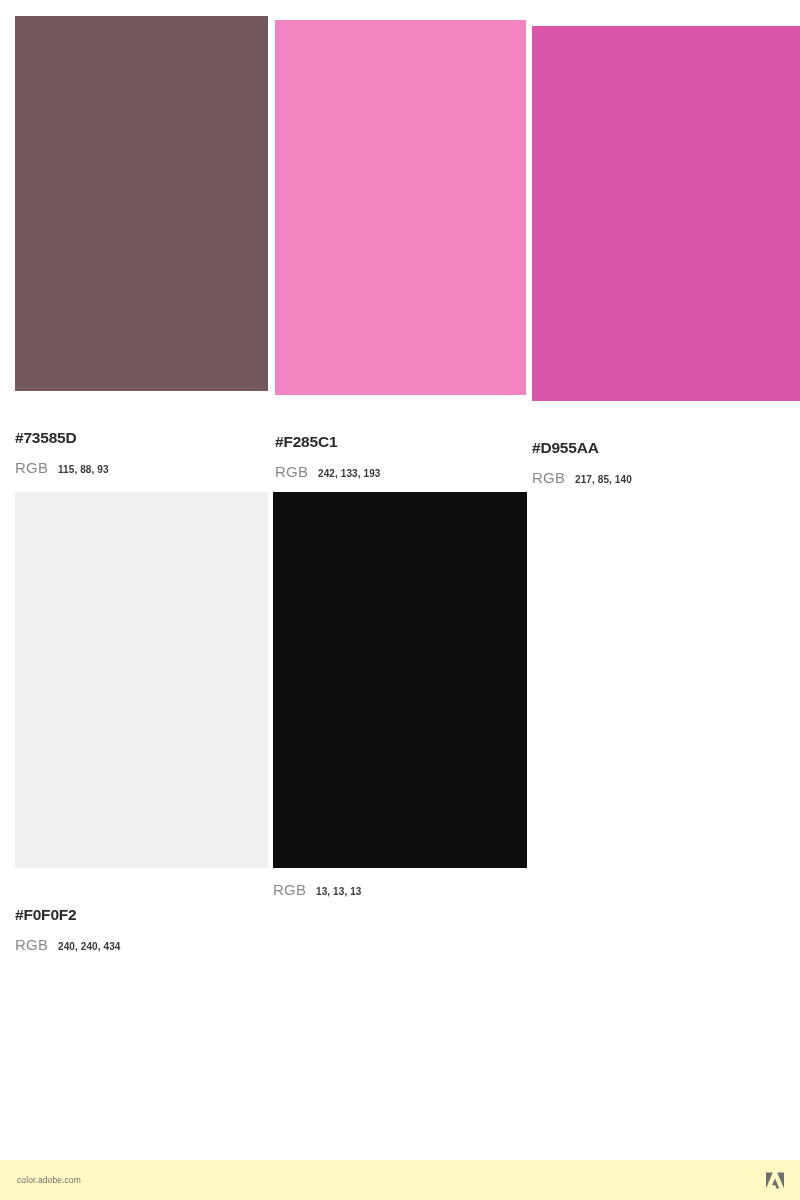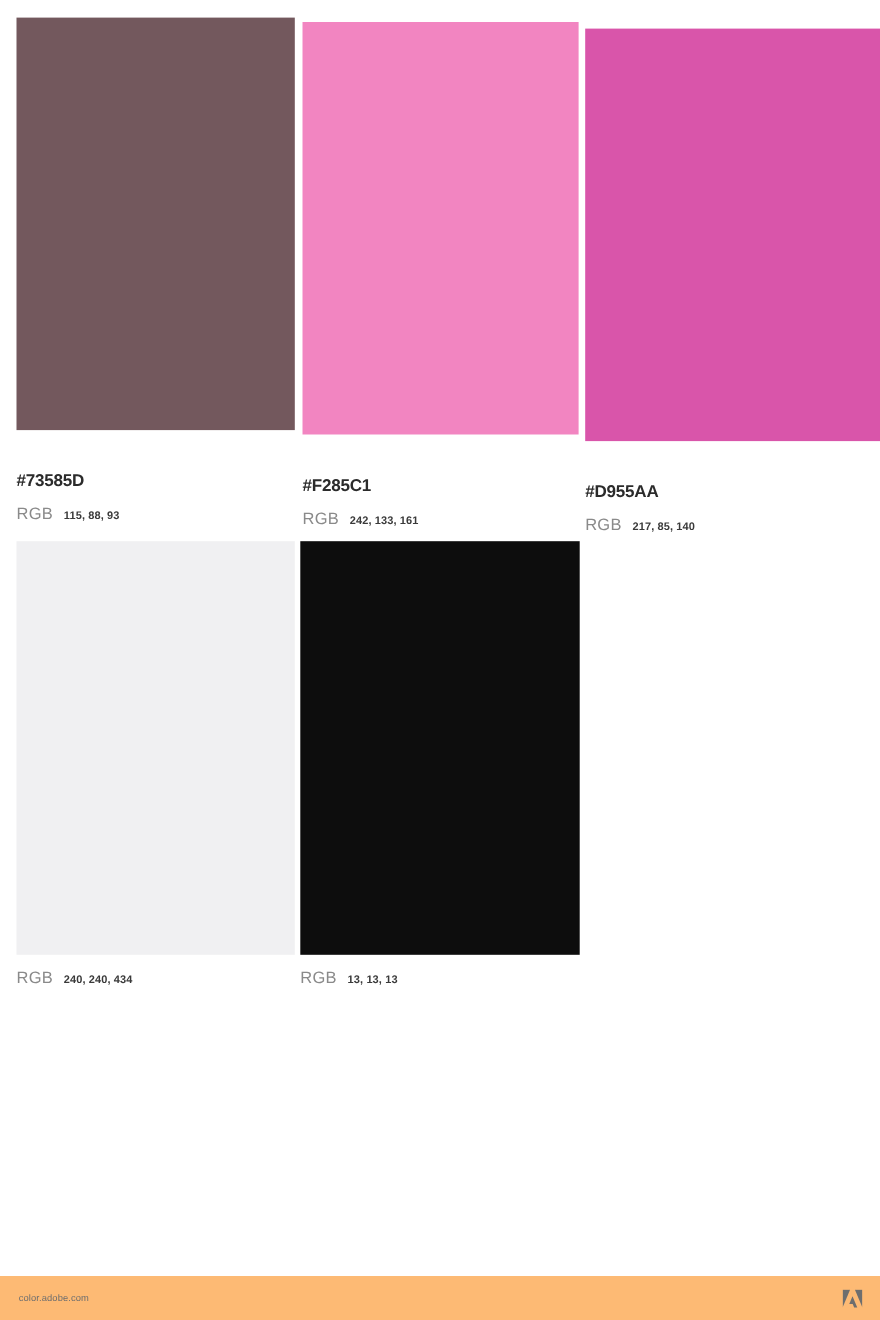--- a/index.html
+++ b/index.html
@@ -116,59 +116,60 @@
       </div>
     </div>
   </div>
 
   <div class="swatch-cell" id="cell-1">
     <div class="swatch-chip" style="background-color: rgb(242, 133, 193);"></div>
     <div class="swatch-meta">
       <div class="hex-label">#F285C1</div>
       <div class="rgb-row">
         <span class="rgb-tag">RGB</span>
-        <span class="rgb-values">242, 133, 161</span>
+        <span class="rgb-values">242, 133, 193</span>
       </div>
     </div>
   </div>
 
   <div class="swatch-cell" id="cell-2">
     <div class="swatch-chip" style="background-color: rgb(217, 85, 170);"></div>
     <div class="swatch-meta">
       <div class="hex-label">#D955AA</div>
       <div class="rgb-row">
         <span class="rgb-tag">RGB</span>
         <span class="rgb-values">217, 85, 140</span>
       </div>
     </div>
   </div>
 
   <div class="swatch-cell" id="cell-3">
     <div class="swatch-chip" style="background-color: rgb(240, 240, 242);"></div>
     <div class="swatch-meta">
+      <div class="hex-label">#F0F0F2</div>
       <div class="rgb-row">
         <span class="rgb-tag">RGB</span>
         <span class="rgb-values">240, 240, 434</span>
       </div>
     </div>
   </div>
 
   <div class="swatch-cell" id="cell-4">
     <div class="swatch-chip" style="background-color: rgb(13, 13, 13);"></div>
     <div class="swatch-meta">
       <div class="rgb-row">
         <span class="rgb-tag">RGB</span>
         <span class="rgb-values">13, 13, 13</span>
       </div>
     </div>
   </div>
 
 </div>
 
-<div class="footer" style="background: #fdba74;">
+<div class="footer" style="background: #fef9c3;">
   <span class="footer-url">color.adobe.com</span>
   <span>
     <svg class="adobe-logo" viewBox="0 0 30 27" xmlns="http://www.w3.org/2000/svg" aria-hidden="true">
       <path d="M18.7 0H30v27L18.7 0z" fill="#6E6E6E"></path>
       <path d="M11.3 0H0v27L11.3 0z" fill="#6E6E6E"></path>
       <path d="M15 9.95L22.2 27h-4.72l-2.15-5.43h-5.27L15 9.95z" fill="#6E6E6E"></path>
     </svg>
   </span>
 </div>
 

